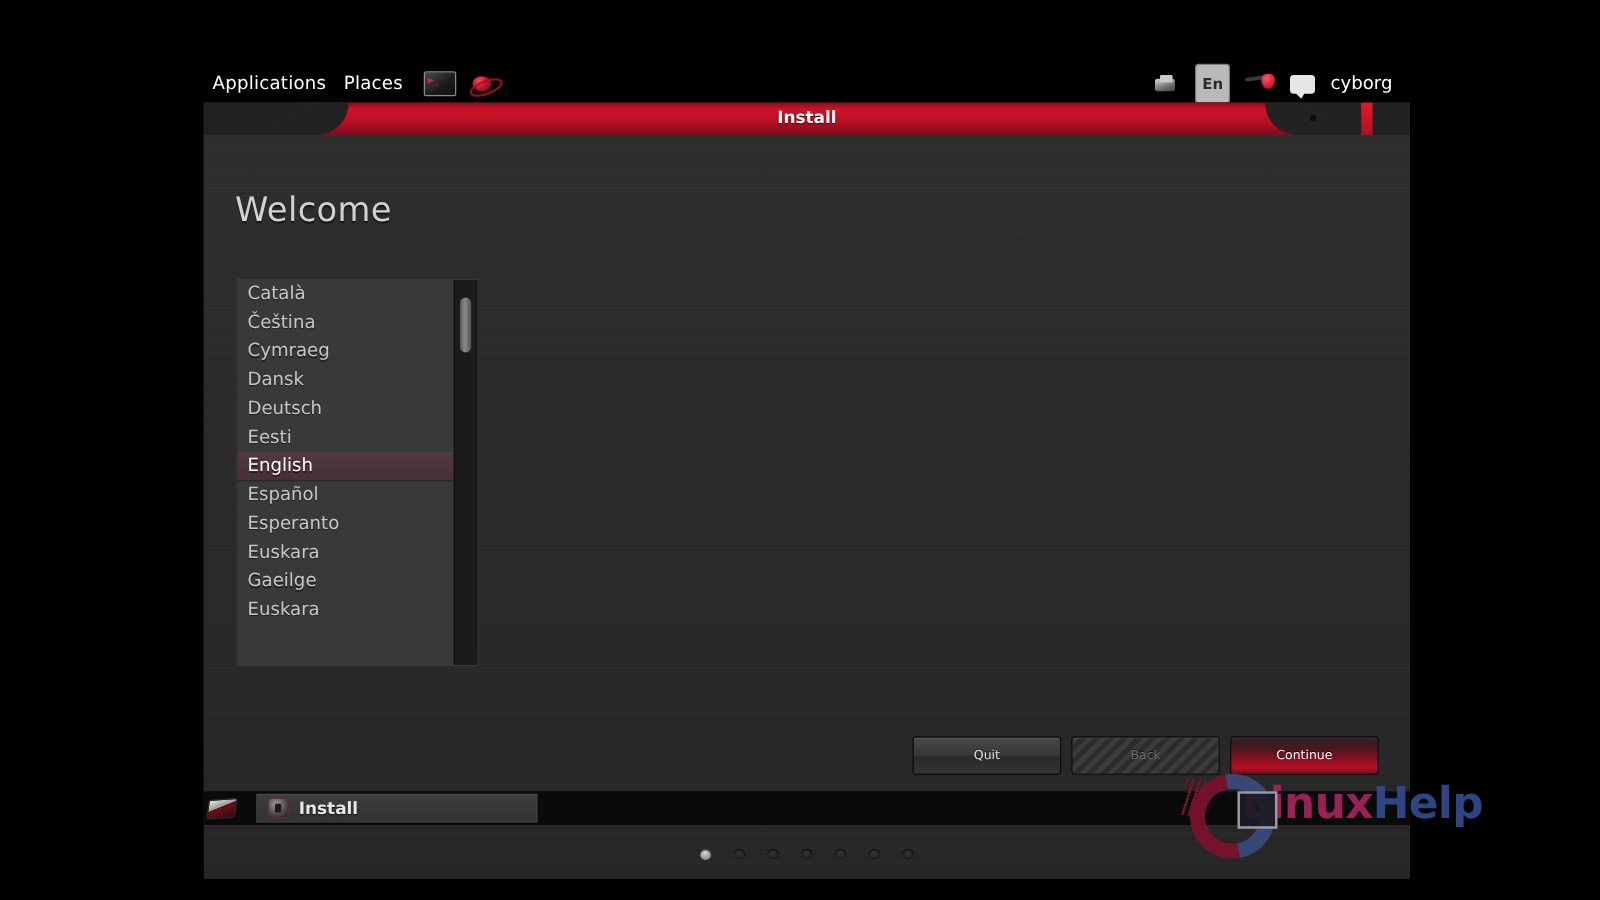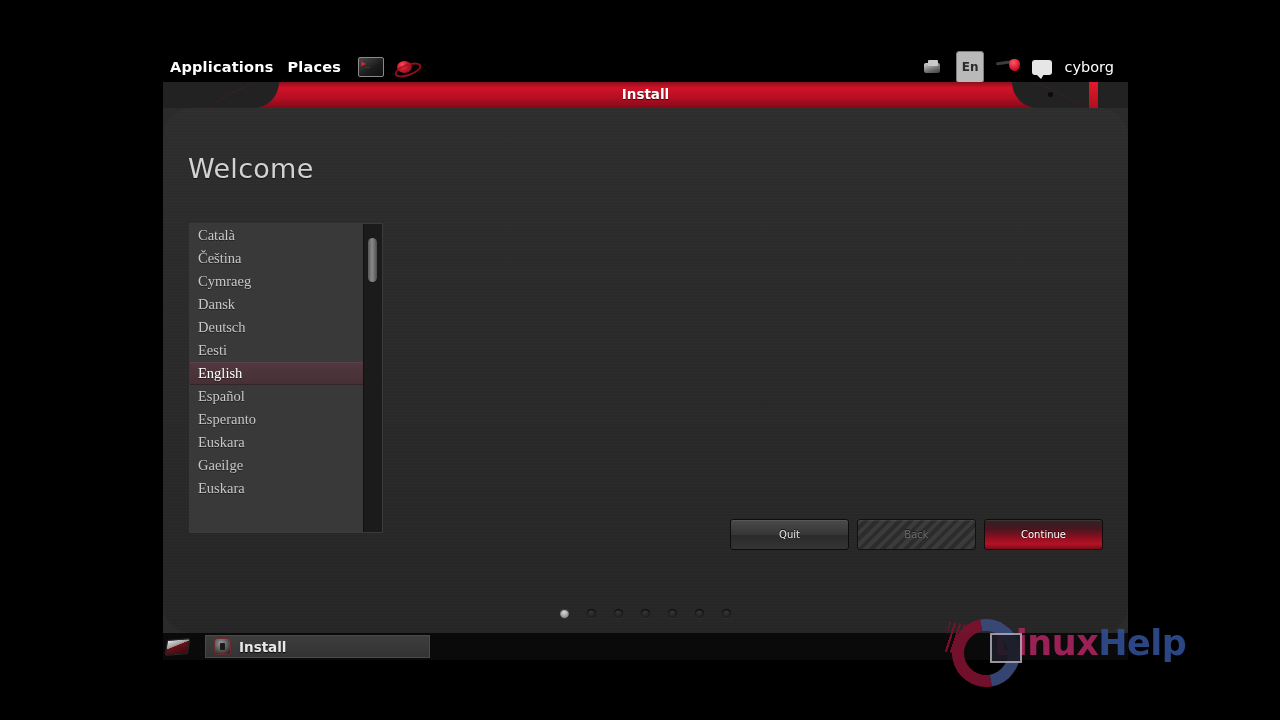--- a/index.html
+++ b/index.html
@@ -23,21 +23,21 @@
     position: absolute;
     left: 163px; top: 52px;
     width: 965px; height: 30px;
     background: #000000;
     display: flex;
     align-items: center;
     color: #ffffff;
   }
   .panel-menu {
     font-size: 14.5px;
-    font-weight: bold;
+    font-weight: normal;
     color: #ffffff;
     padding: 2px 7px;
     letter-spacing: 0.2px;
     white-space: nowrap;
   }
   #panel-launchers {
     display: flex; align-items: center; gap: 10px;
     margin-left: 10px;
   }
   .terminal-icon {
@@ -220,30 +220,29 @@
     position: absolute;
     right: 30px; top: 0px;
     width: 9px; height: 26px;
     background: linear-gradient(180deg,#e21a2c,#b00f1f);
     z-index: 6;
   }
 
   
   #win-body {
     position: relative;
-    height: 525px;
+    height: 595px;
     background:
       repeating-linear-gradient(180deg,
         rgba(255,255,255,0.010) 0px,
         rgba(255,255,255,0.010) 1px,
         rgba(0,0,0,0.012) 1px,
         rgba(0,0,0,0.012) 3px),
       linear-gradient(180deg,#2e2e2e 0%, #2a2a2a 45%, #262626 100%);
     overflow: hidden;
-    border-radius: 28px;
   }
 
   #welcome-heading {
     position: absolute;
     left: 25px; top: 45px;
     font-size: 27px;
     color: #d2d2d2;
     font-weight: normal;
     letter-spacing: 0.3px;
     text-shadow: 0 1px 1px rgba(0,0,0,.6);
@@ -266,21 +265,20 @@
     position: relative;
   }
   .lang-item {
     height: 23px;
     line-height: 23px;
     padding-left: 8px;
     font-size: 14.5px;
     color: #c8c8c8;
     white-space: nowrap;
     text-shadow: 0 1px 0 rgba(0,0,0,.5);
-    font-family: Liberation Serif, serif;
   }
   .lang-item.selected {
     background: linear-gradient(180deg,#50383e 0%, #462f35 100%);
     color: #ffffff;
     border-top: 1px solid #5d4149;
     border-bottom: 1px solid #33232a;
     height: 21px; line-height: 21px;
   }
   #lang-scrollbar {
     width: 18px;

